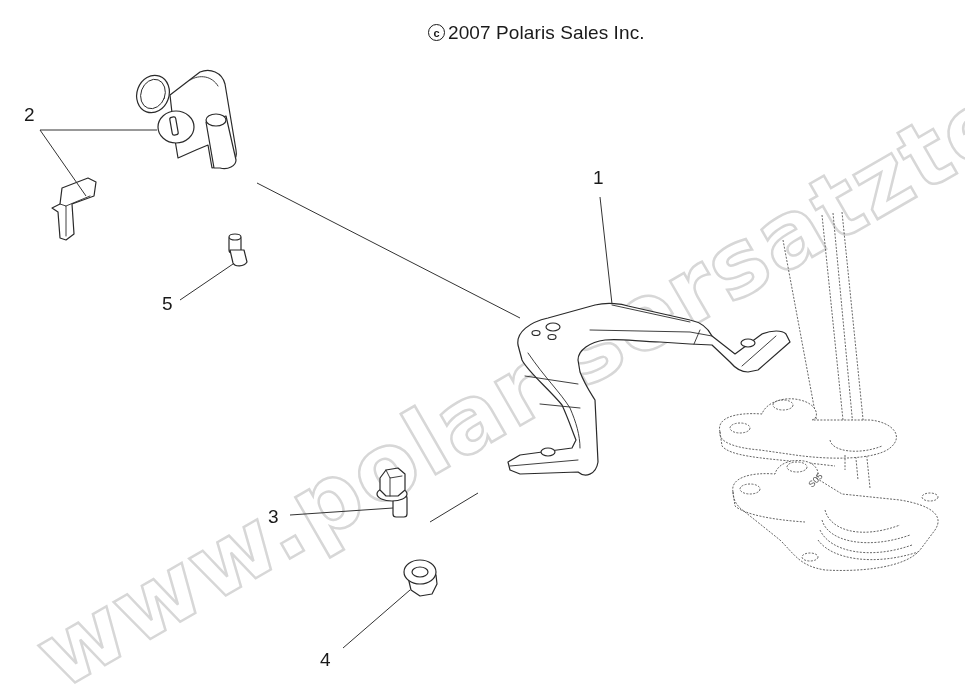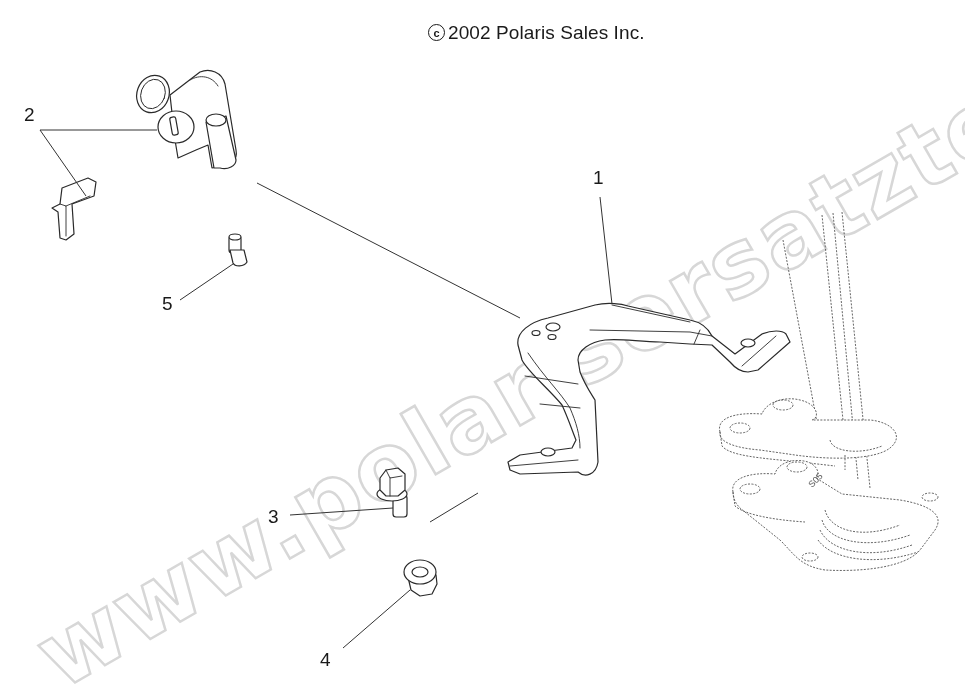--- a/index.html
+++ b/index.html
@@ -18,21 +18,21 @@
     svg .leader { fill: none; stroke: #333; stroke-width: 1; }
   </style>
 </head>
 <body>
 
 <div class="canvas">
 
   <div class="watermark">www.polarisersatzteile.de</div>
 
   <div class="copyright">
-    <span class="c-sym">c</span><span>2002 Polaris Sales Inc.</span>
+    <span class="c-sym">c</span><span>2007 Polaris Sales Inc.</span>
   </div>
 
   <svg width="965" height="686" viewBox="0 0 965 686" style="position:absolute;left:0;top:0;">
 
     <g>
       <line class="ghost" x1="783" y1="240" x2="818" y2="428"></line>
       <line class="ghost" x1="822" y1="215" x2="843" y2="420"></line>
       <line class="ghost" x1="833" y1="213" x2="858" y2="480"></line>
       <line class="ghost" x1="842" y1="212" x2="870" y2="488"></line>
 

